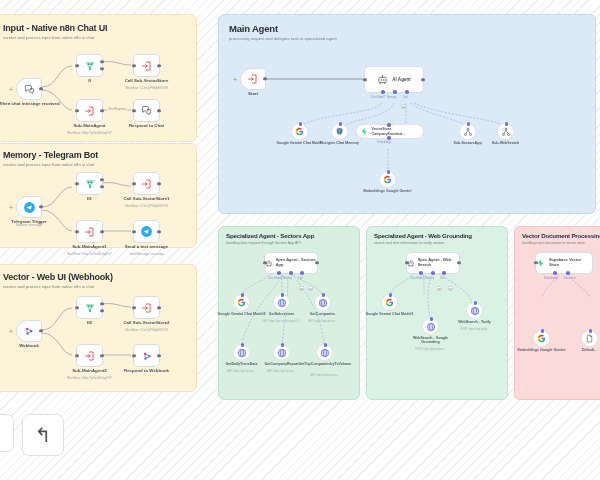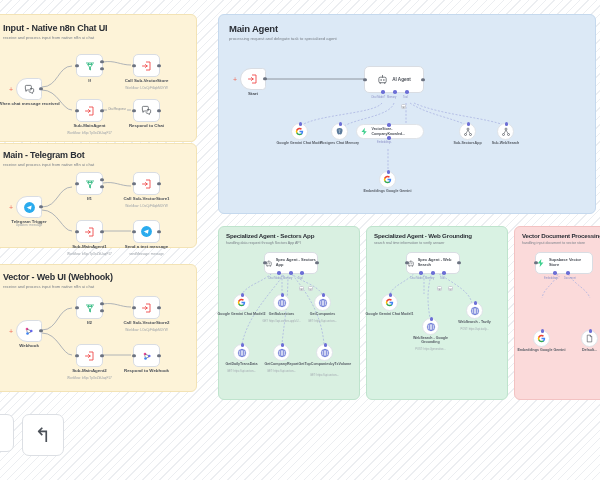--- a/index.html
+++ b/index.html
@@ -248,21 +248,21 @@
     <svg width="11" height="11" viewBox="0 0 24 24">
       <path d="M3 5a2 2 0 0 1 2-2h9a2 2 0 0 1 2 2v6a2 2 0 0 1-2 2H8l-4 3v-3H5a2 2 0 0 1-2-2z" fill="none" stroke="#4a4f57" stroke-width="1.6"></path>
       <path d="M13 10h6a2 2 0 0 1 2 2v4a2 2 0 0 1-2 2h-1v3l-3-3h-2a2 2 0 0 1-2-2" fill="none" stroke="#4a4f57" stroke-width="1.6"></path>
     </svg>
     <span class="port in"></span>
     <span class="port out"></span>
     <span class="node-label">Respond to Chat</span>
   </div>
 
   <div class="sticky note-yellow" style="left:-8px; top:143px; width:205px; height:105px;">
-    <div class="sticky-title" style="position:absolute; left:10px; top:6px; font-size:9px;">Main - Telegram Bot</div>
+    <div class="sticky-title" style="position:absolute; left:10px; top:6px; font-size:9px;">Memory - Telegram Bot</div>
     <div class="sticky-sub" style="position:absolute; left:10px; top:18px; font-size:4.2px; width:180px;">receive and process input from native n8n ui chat</div>
   </div>
 
   <svg class="wires" style="left:0;top:143px;width:210px;height:110px;">
     <path d="M 42,64 C 58,64 58,44 72,44" stroke="#9ca3af" stroke-width="0.8" fill="none"></path>
     <path d="M 42,67 C 58,67 62,88 72,88" stroke="#9ca3af" stroke-width="0.8" fill="none"></path>
     <path d="M 103,40 C 115,38 120,43 131,43" stroke="#9ca3af" stroke-width="0.8" fill="none"></path>
     <path d="M 103,88 L 131,88" stroke="#9ca3af" stroke-width="0.8" fill="none"></path>
   </svg>
 

